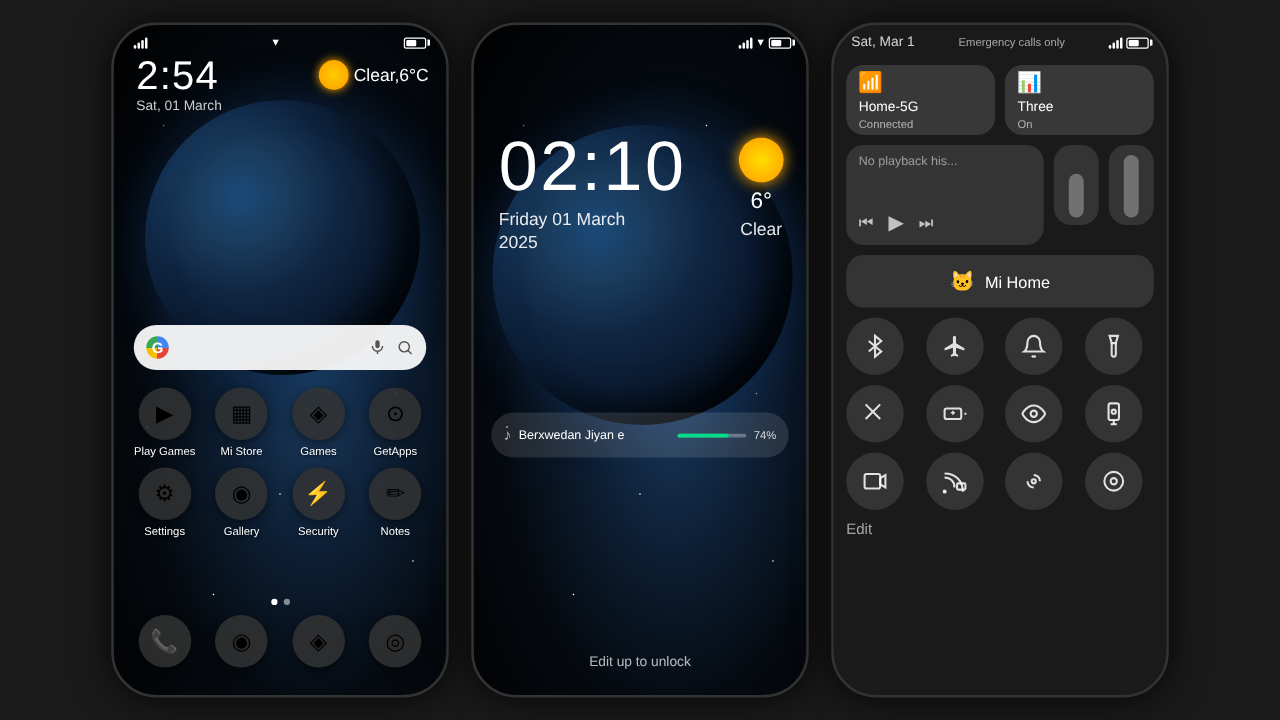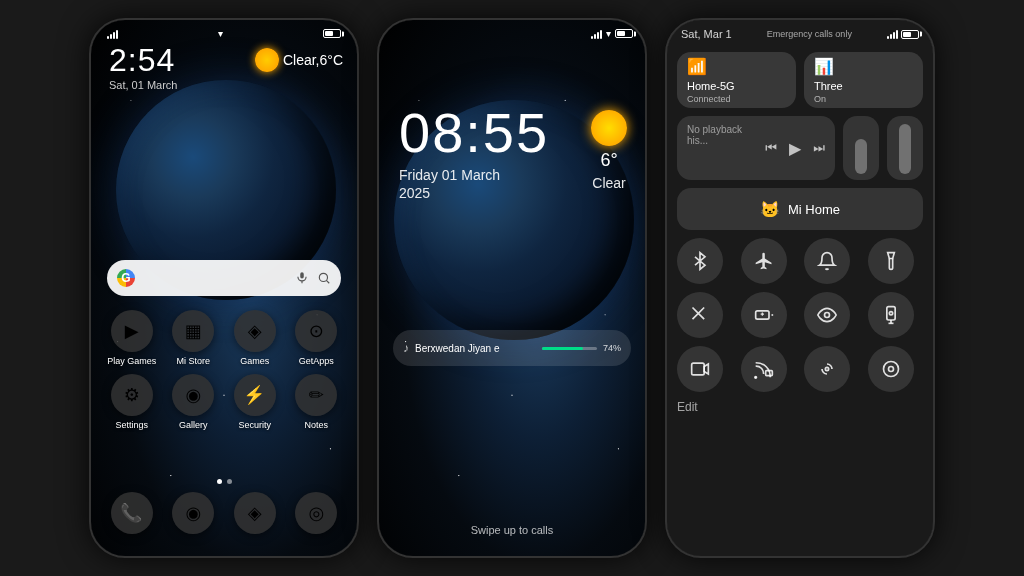--- a/index.html
+++ b/index.html
@@ -386,25 +386,25 @@
     }
 
     .cc-tile-icon {
       font-size: 16px;
       margin-bottom: 2px;
     }
 
     .cc-media {
       background: rgba(55,55,55,0.9);
       border-radius: 14px;
-      height: 64px;
+      height: 80px;
       flex: 1;
       padding: 8px 10px;
       display: flex;
-      flex-direction: row;
+      flex-direction: column;
       justify-content: space-between;
     }
 
     .media-no-history {
       font-size: 10px;
       color: rgba(255,255,255,0.5);
     }
 
     .media-controls {
       display: flex;
@@ -639,41 +639,41 @@
         <span style="height:7px;width:2px;background:white;border-radius:1px;display:inline-block;"></span>
         <span style="height:9px;width:2px;background:white;border-radius:1px;display:inline-block;"></span>
       </div>
       <span class="wifi-icon" style="font-size:10px;color:white;">▾</span>
       <div class="battery-icon">
           <div class="battery-fill"></div>
         </div>
     </div>
 
     <div class="lock-content">
-      <div class="lock-time">08:55</div>
+      <div class="lock-time">02:10</div>
       <div class="lock-date">Friday 01 March</div>
       <div class="lock-date">2025</div>
     </div>
 
     <div class="weather-lock">
       <div class="weather-sun-lg"></div>
       <div class="weather-temp">6°</div>
       <div class="weather-desc">Clear</div>
     </div>
 
     <div class="music-bar">
       <span style="font-size:12px;color:rgba(255,255,255,0.7);">♪</span>
       <span class="music-title">Berxwedan Jiyan e</span>
       <div class="music-progress-bg">
         <div class="music-progress-fill"></div>
       </div>
       <span class="music-pct">74%</span>
     </div>
 
-    <div class="swipe-text">Swipe up to calls</div>
+    <div class="swipe-text">Edit up to unlock</div>
   </div>
 </div>
 
 <div class="phone-frame" id="phone3">
   <div class="phone-screen">
 
     <div class="cc-status-bar">
       <span class="cc-date">Sat, Mar 1</span>
       <span class="cc-emergency">Emergency calls only</span>
       <div style="display:flex;align-items:center;gap:3px;">

